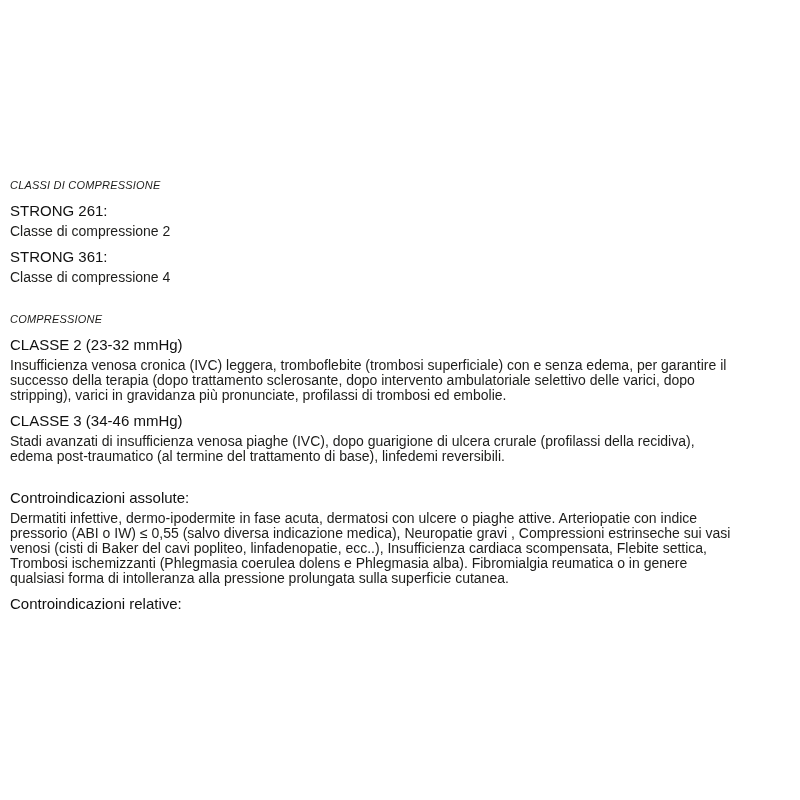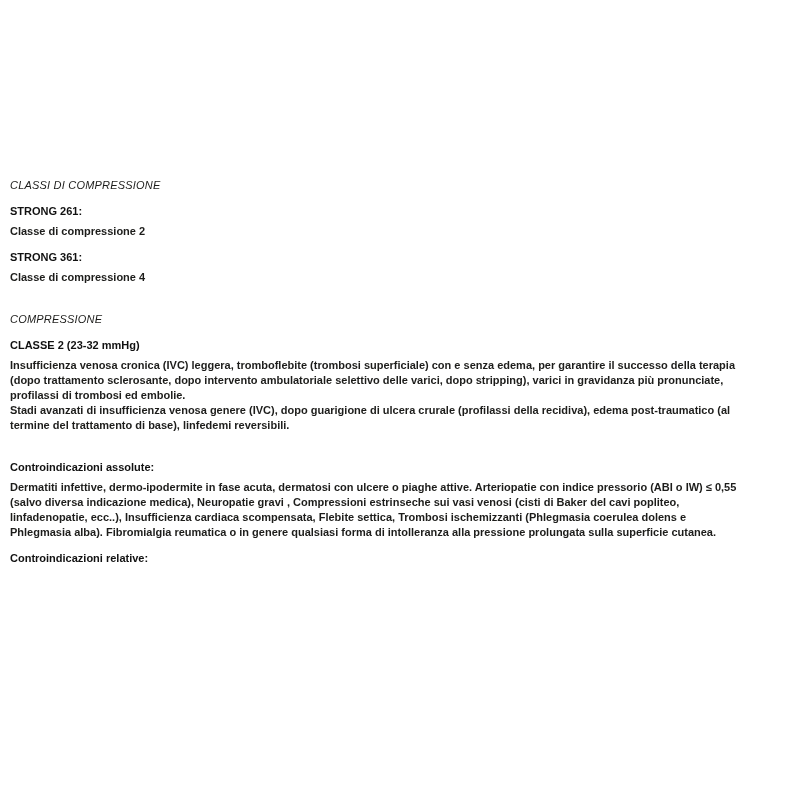--- a/index.html
+++ b/index.html
@@ -24,29 +24,29 @@
   .section-heading {
     font-style: italic;
     font-weight: 400;
     font-size: 11px;
     line-height: 15px;
     letter-spacing: 0.2px;
     margin: 0 0 4px 0;
     color: #1d1d1b;
   }
   .item-label {
-    font-weight: 700;
-    font-size: 11px;
+    font-weight: 400;
+    font-size: 15px;
     line-height: 14px;
     margin: 11px 0 6px 0;
     color: #111111;
   }
   .item-text {
-    font-weight: 700;
-    font-size: 11px;
+    font-weight: 400;
+    font-size: 14px;
     line-height: 15px;
     margin: 0;
     color: #1d1d1b;
   }
 </style>
 </head>
 <body>
 
 <div class="page">
 
@@ -55,21 +55,22 @@
     <p class="item-label">STRONG 261:</p>
     <p class="item-text">Classe di compressione 2</p>
     <p class="item-label">STRONG 361:</p>
     <p class="item-text">Classe di compressione 4</p>
   </div>
 
   <div class="section">
     <h3 class="section-heading">COMPRESSIONE</h3>
     <p class="item-label">CLASSE 2 (23-32 mmHg)</p>
     <p class="item-text">Insufficienza venosa cronica (IVC) leggera, tromboflebite (trombosi superficiale) con e senza edema, per garantire il successo della terapia (dopo trattamento sclerosante, dopo intervento ambulatoriale selettivo delle varici, dopo stripping), varici in gravidanza più pronunciate, profilassi di trombosi ed embolie.</p>
-    <p class="item-text">Stadi avanzati di insufficienza venosa genere (IVC), dopo guarigione di ulcera crurale (profilassi della recidiva), edema post-traumatico (al termine del trattamento di base), linfedemi reversibili.</p>
+    <p class="item-label">CLASSE 3 (34-46 mmHg)</p>
+    <p class="item-text">Stadi avanzati di insufficienza venosa piaghe (IVC), dopo guarigione di ulcera crurale (profilassi della recidiva), edema post-traumatico (al termine del trattamento di base), linfedemi reversibili.</p>
   </div>
 
   <div class="section">
     <p class="item-label">Controindicazioni assolute:</p>
     <p class="item-text">Dermatiti infettive, dermo-ipodermite in fase acuta, dermatosi con ulcere o piaghe attive. Arteriopatie con indice pressorio (ABI o IW) ≤ 0,55 (salvo diversa indicazione medica), Neuropatie gravi , Compressioni estrinseche sui vasi venosi (cisti di Baker del cavi popliteo, linfadenopatie, ecc..), Insufficienza cardiaca scompensata, Flebite settica, Trombosi ischemizzanti (Phlegmasia coerulea dolens e Phlegmasia alba). Fibromialgia reumatica o in genere qualsiasi forma di intolleranza alla pressione prolungata sulla superficie cutanea.</p>
     <p class="item-label">Controindicazioni relative:</p>
   </div>
 
 </div>
 

